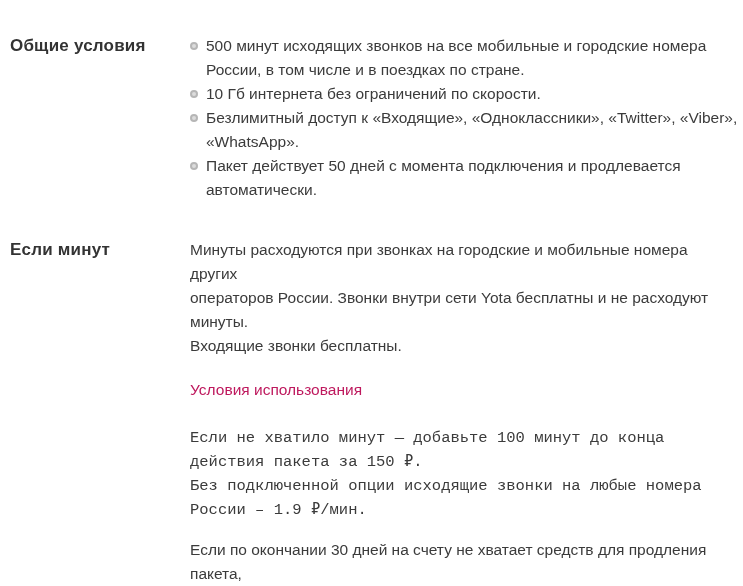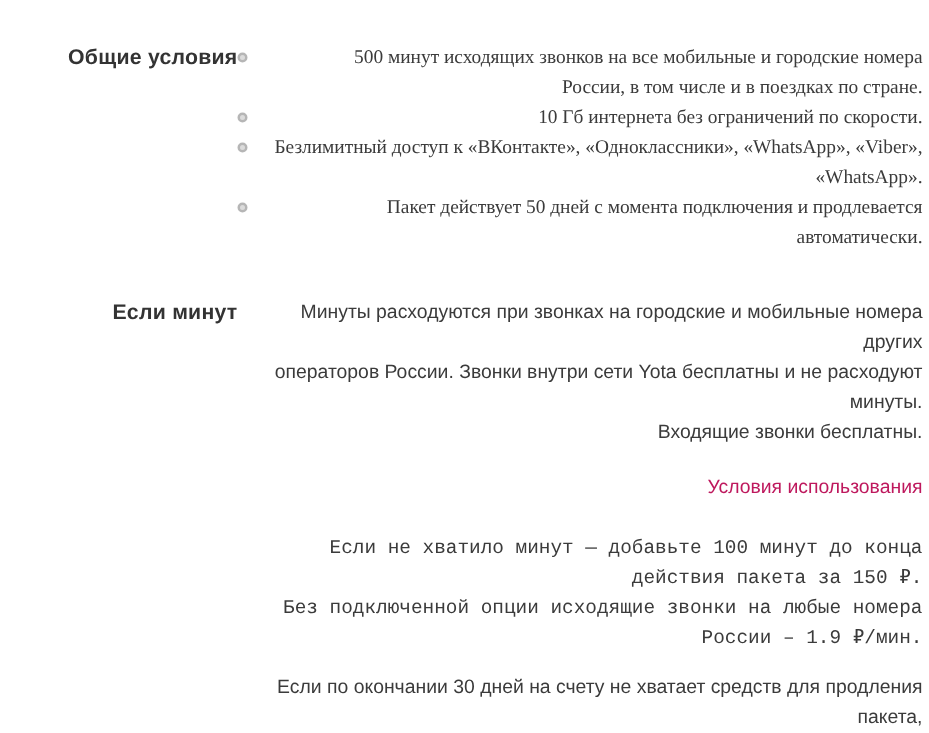--- a/index.html
+++ b/index.html
@@ -12,21 +12,20 @@
     width: 743px;
     height: 586px;
     box-sizing: border-box;
     padding-top: 34px;
     background: #ffffff;
     font-family: "Liberation Sans", "DejaVu Sans", sans-serif;
     font-size: 15.5px;
     line-height: 24px;
     color: #3b3b3b;
     overflow: hidden;
-    text-align: right;
   }
   .row {
     display: flex;
     align-items: flex-start;
   }
   .row-minutes {
     margin-top: 36px;
   }
   .label-col {
     width: 190px;
@@ -51,21 +50,20 @@
   .subheading {
     color: #be185d;
     margin-bottom: 24px !important;
   }
   .p-add     { margin-bottom: 16px !important; font-family: Liberation Mono, monospace; }
   .p-renew   { margin-bottom: 0 !important; }
   ul.bullet-list {
     margin: 0;
     padding: 0;
     list-style: none;
-    font-family: Liberation Serif, serif;
   }
   ul.bullet-list li {
     position: relative;
     padding-left: 16px;
     white-space: pre-line;
   }
   ul.bullet-list li::before {
     content: "";
     position: absolute;
     left: 0;
@@ -82,21 +80,21 @@
 
 <div class="page">
 
   <section class="row">
     <div class="label-col">Общие условия</div>
     <div class="content-col">
       <ul class="bullet-list">
         <li>500 минут исходящих звонков на все мобильные и городские номера
 России, в том числе и в поездках по стране.</li>
         <li>10 Гб интернета без ограничений по скорости.</li>
-        <li>Безлимитный доступ к «ВКонтакте», «Одноклассники», «WhatsApp», «Viber»,
+        <li>Безлимитный доступ к «Входящие», «Одноклассники», «Twitter», «Viber»,
 «WhatsApp».</li>
         <li>Пакет действует 50 дней с момента подключения и продлевается
 автоматически.</li>
       </ul>
     </div>
   </section>
 
   <section class="row row-minutes">
     <div class="label-col">Если минут</div>
     <div class="content-col">

